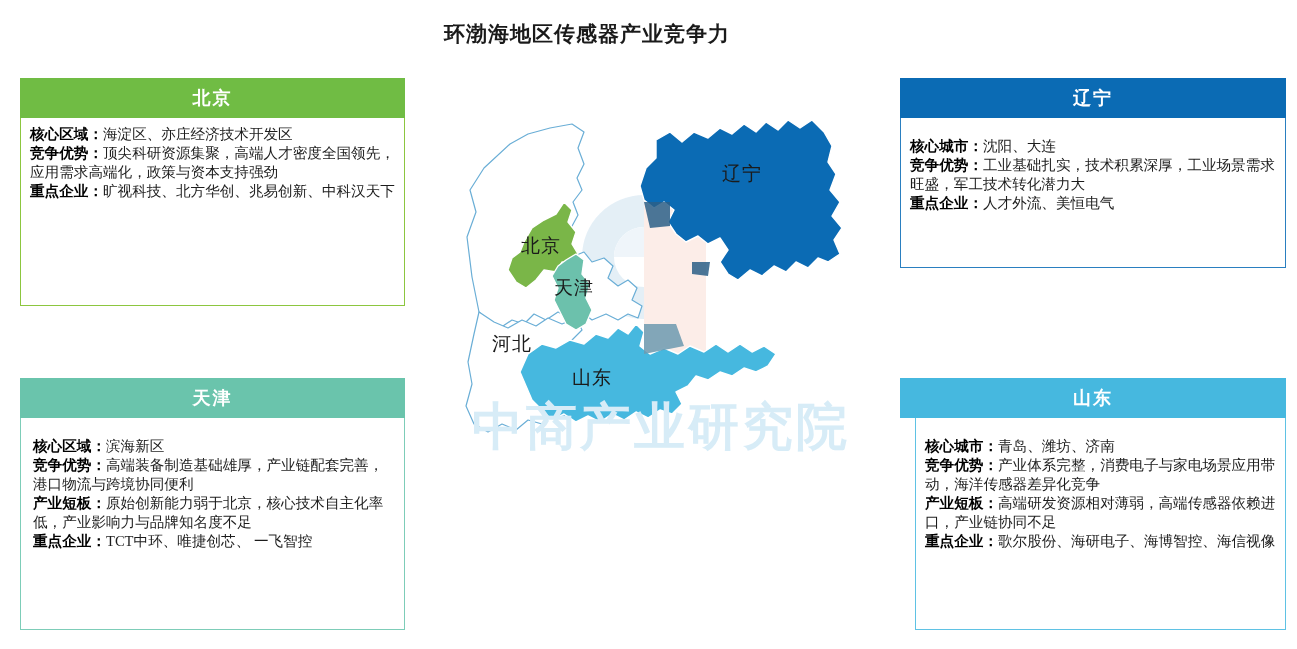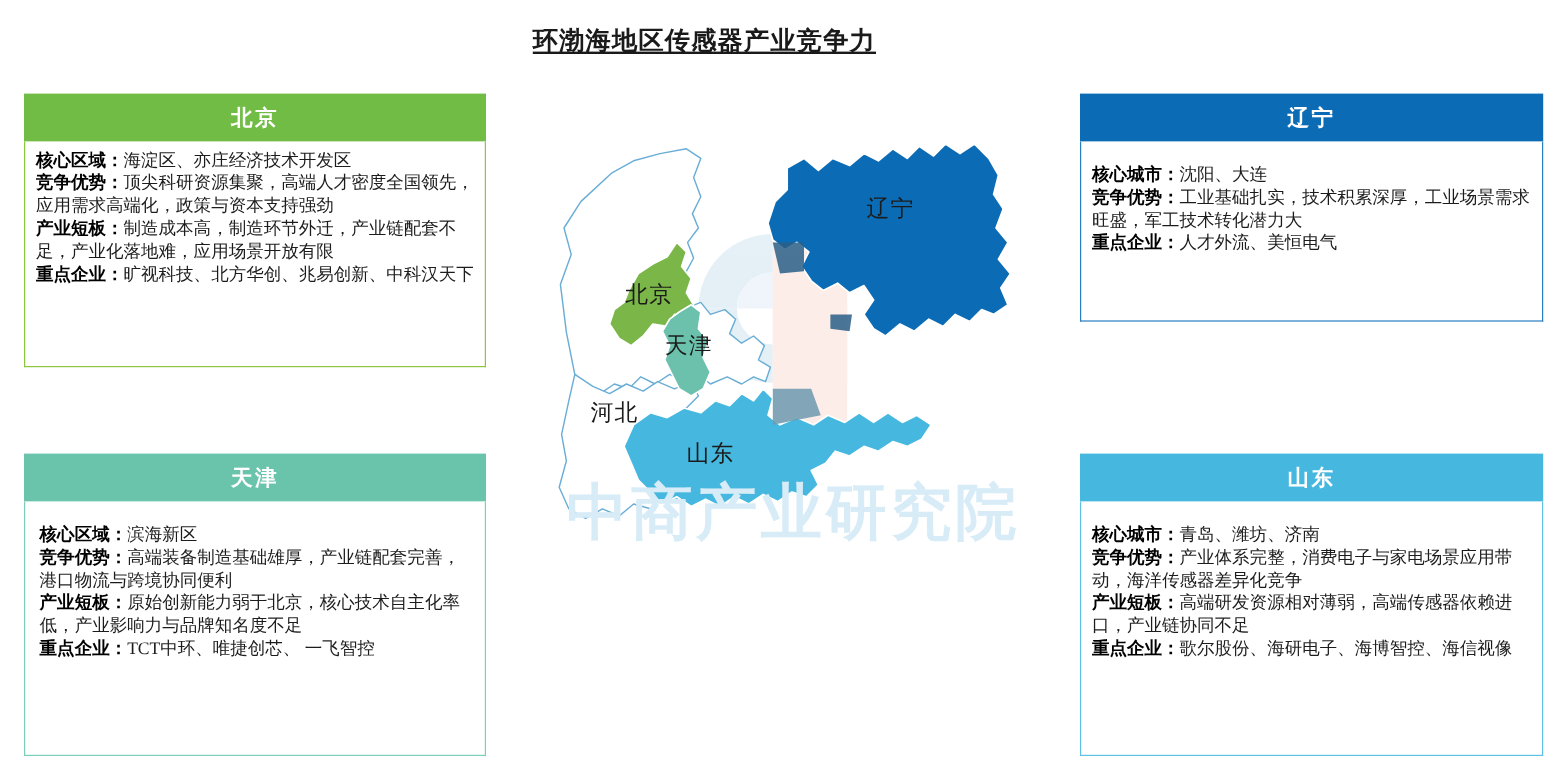--- a/index.html
+++ b/index.html
@@ -23,21 +23,20 @@
     position: absolute;
     top: 20px;
     left: 0;
     width: 1174px;
     text-align: center;
     font-size: 21px;
     font-weight: bold;
     color: #1a1a1a;
     letter-spacing: 1px;
     font-family: "Liberation Serif", "DejaVu Serif", serif;
-    text-decoration: underline;
   }
 
   
   .card {
     position: absolute;
     box-sizing: border-box;
   }
   .card-header {
     height: 40px;
     line-height: 40px;
@@ -76,21 +75,21 @@
   }
 
   
   .card-beijing .card-header { background: #70bc44; }
   .card-beijing .card-body   { border-color: #8cc63f; }
   .card-tianjin .card-header { background: #6ac4ac; }
   .card-tianjin .card-body   { border-color: #7dcdb8; padding-left: 12px; }
   .card-liaoning .card-header { background: #0b6bb4; }
   .card-liaoning .card-body   { border-color: #2a7fc0; }
   .card-shandong .card-header { background: #46b8df; }
-  .card-shandong .card-body   { border-color: #5fc2e4; }
+  .card-shandong .card-body   { border-color: #5fc2e4; margin-left: 15px; }
 
   
   .card-beijing  { left: 20px;  top: 78px;  width: 385px; }
   .card-beijing  .card-body { height: 188px; }
   .card-tianjin  { left: 20px;  top: 378px; width: 385px; }
   .card-tianjin  .card-body { height: 212px; }
   .card-liaoning { left: 900px; top: 78px;  width: 386px; }
   .card-liaoning .card-body { height: 150px; }
   .card-shandong { left: 900px; top: 378px; width: 386px; }
   .card-shandong .card-body { height: 212px; }
@@ -193,23 +192,20 @@
   <div class="card card-beijing">
     <div class="card-header">北京</div>
     <div class="card-body">
       <p class="row">
         <span class="k">核心区域：</span><span class="v">海淀区、亦庄经济技术开发区</span>
       </p>
       <p class="row">
         <span class="k">竞争优势：</span><span class="v">顶尖科研资源集聚，高端人才密度全国领先，应用需求高端化，政策与资本支持强劲</span>
       </p>
       <p class="row">
-        <span class="k">产业短板：</span><span class="v">制造成本高，制造环节外迁，产业链配套不足，产业化落地难，应用场景开放有限</span>
-      </p>
-      <p class="row">
         <span class="k">重点企业：</span><span class="v">旷视科技、北方华创、兆易创新、中科汉天下</span>
       </p>
     </div>
   </div>
 
   <div class="card card-tianjin">
     <div class="card-header">天津</div>
     <div class="card-body pad-lg">
       <p class="row">
         <span class="k">核心区域：</span><span class="v">滨海新区</span>

